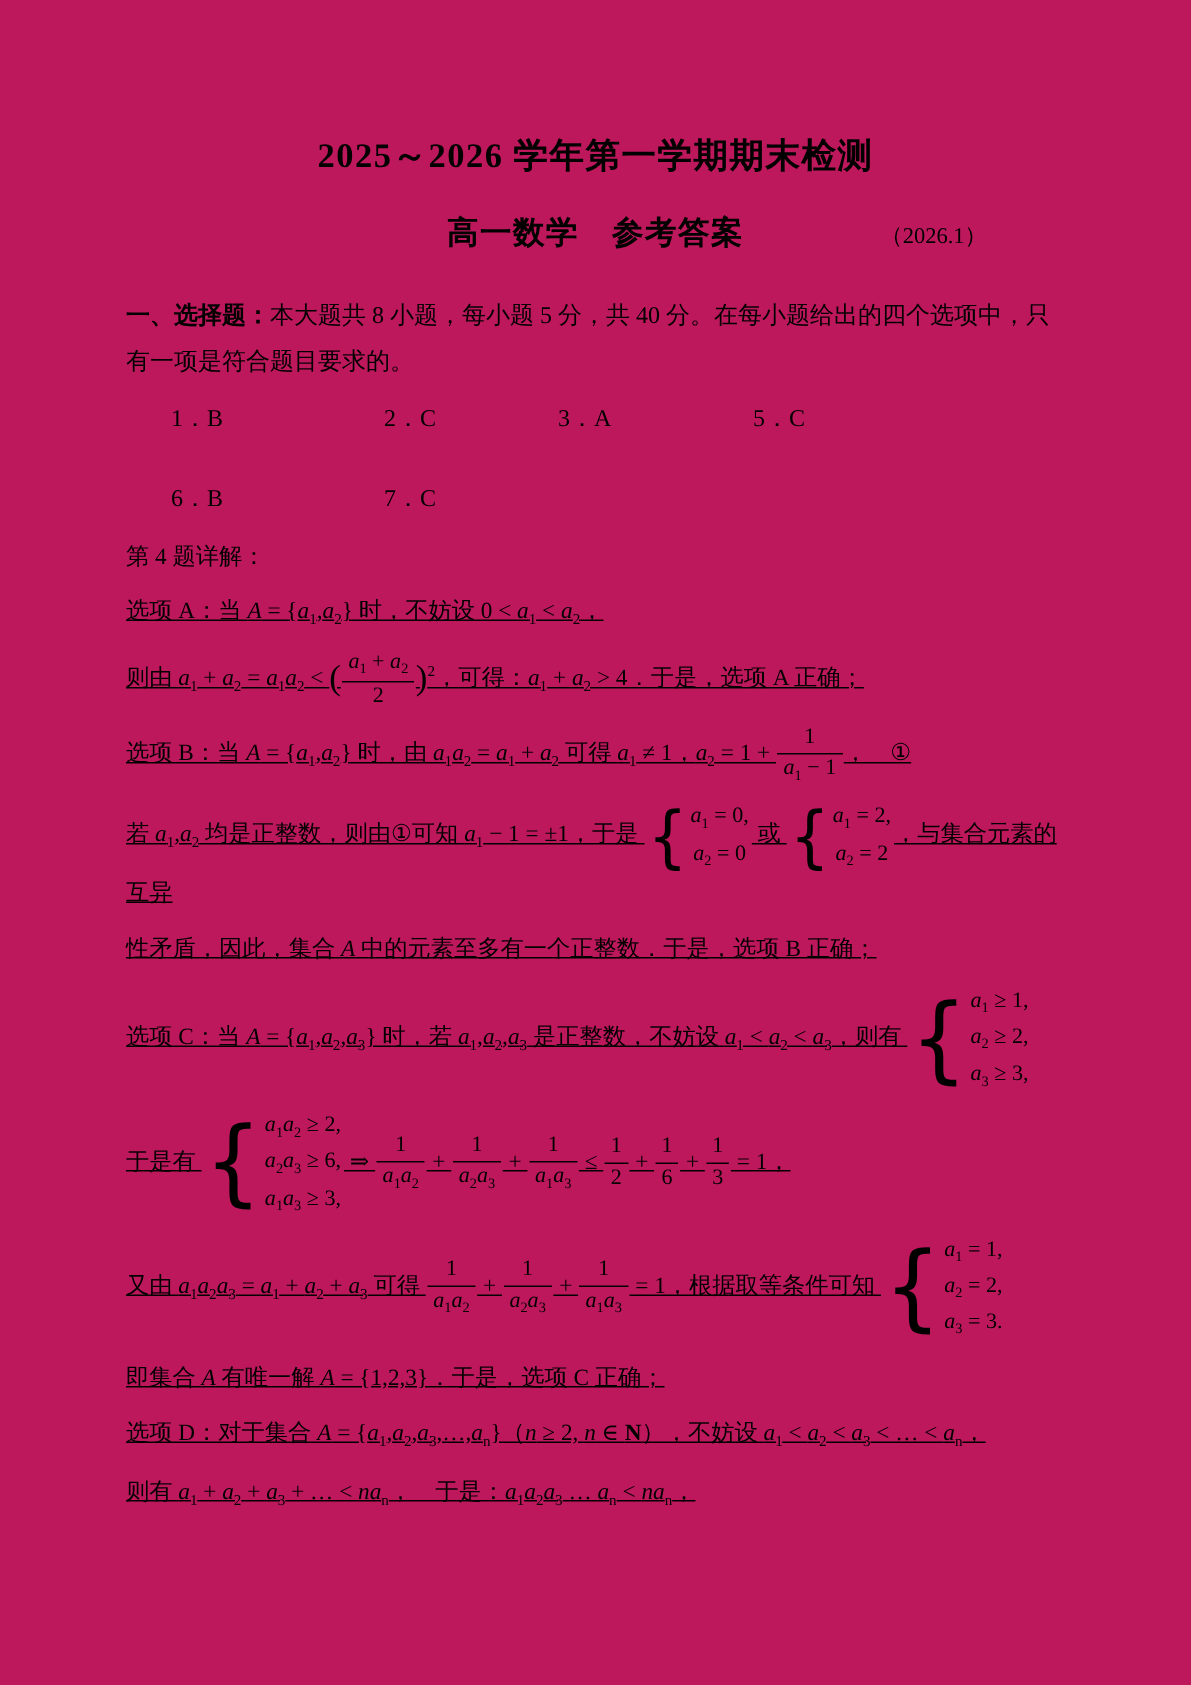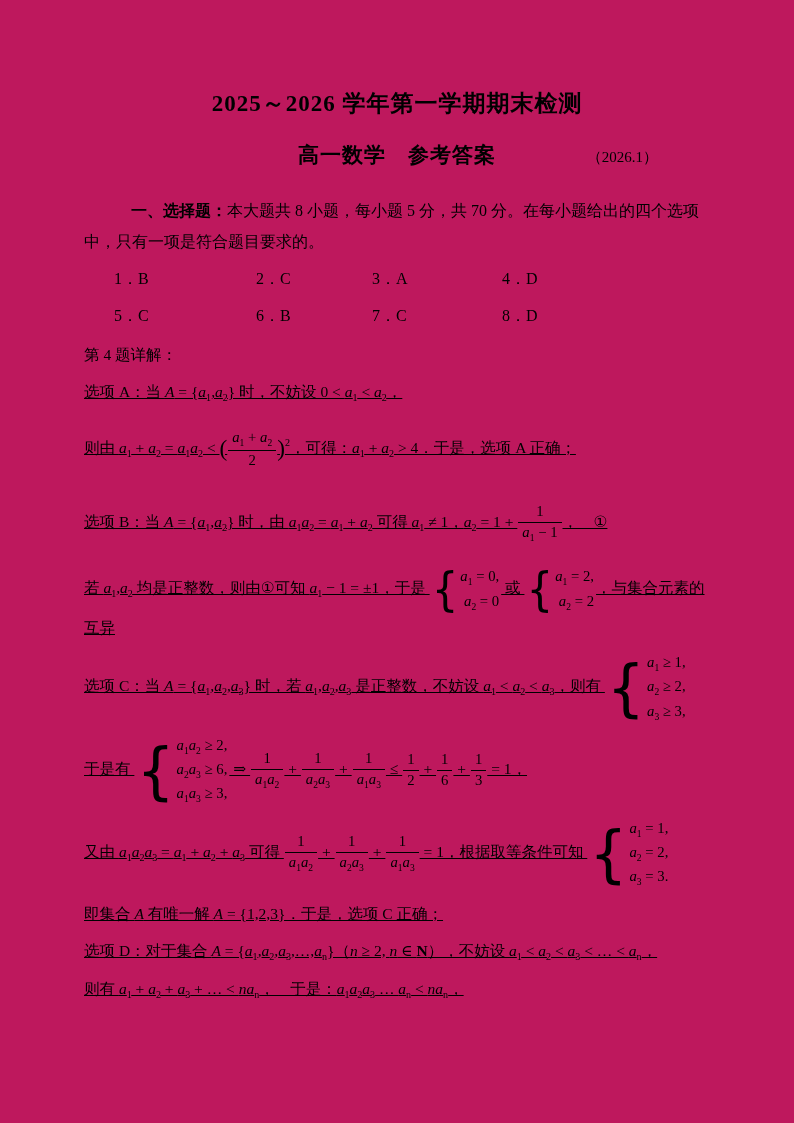--- a/index.html
+++ b/index.html
@@ -7,72 +7,70 @@
   .page {
     width: 794px; height: 1123px; background: #be185d; color: #000;
     font-family: "Liberation Serif", "DejaVu Serif", "DejaVu Sans", serif;
     position: relative; padding: 88px 84px 0; overflow: hidden;
   }
   .title { font-size: 23px; font-weight: bold; text-align: center; letter-spacing: 1px; margin-bottom: 22px; }
   .subtitle-row { position: relative; text-align: center; margin-bottom: 26px; }
   .subtitle { font-size: 21px; font-weight: bold; letter-spacing: 1px; text-align: right; }
   .subtitle-note { position: absolute; right: 52px; bottom: 2px; font-size: 15px; font-weight: normal; }
   .section-head { font-size: 16px; line-height: 1.95; margin-bottom: 12px; }
-  .section-head b { font-weight: bold; margin-left: 47px; }
-  .answers { display: grid; grid-template-columns: 142px 116px 130px auto; row-gap: 16px; padding-left: 30px; font-size: 16px; margin-bottom: 18px; }
+  .section-head b { font-weight: bold; }
+  .answers { display: grid; grid-template-columns: 142px 116px 130px auto; row-gap: 32px; padding-left: 30px; font-size: 16px; margin-bottom: 18px; }
   .answer { white-space: nowrap; }
   .detail-head { font-size: 15.5px; margin: 4px 0 12px; }
   .solution { font-size: 15.5px; text-decoration: underline; }
   .sol-line { margin: 10px 0; line-height: 1.75; }
   .sol-line i { font-style: italic; }
   sub { font-size: 0.65em; }
   sup { font-size: 0.65em; }
-  .frac { display: inline-block; vertical-align: middle; text-align: center; line-height: 1.2; font-size: 0.95em; margin: 12px 1px; }
+  .frac { display: inline-block; vertical-align: middle; text-align: center; line-height: 1.2; font-size: 0.95em; margin: 0 1px; }
   .frac .fn { display: block; border-bottom: 1px solid #000; padding: 0 4px 1px; }
   .frac .fd { display: block; padding: 1px 4px 0; }
   .bp { font-size: 1.5em; vertical-align: middle; line-height: 1; font-weight: normal; }
   .cases { display: inline-flex; align-items: center; vertical-align: middle; margin: 0 2px; }
   .cases .brace { font-family: "DejaVu Sans", sans-serif; margin-right: 2px; line-height: 1; }
   .cases.c2 .brace { font-size: 42px; transform: scaleY(1.08); }
   .cases.c3 .brace { font-size: 60px; transform: scaleY(1.05); }
-  .cases .rows { display: inline-block; text-align: right; line-height: 1.5; font-size: 0.95em; }
+  .cases .rows { display: inline-block; text-align: center; line-height: 1.5; font-size: 0.95em; }
   .cases .r { display: block; white-space: nowrap; }
   .footer { position: absolute; left: 0; right: 0; bottom: 64px; text-align: center; font-size: 14px; }
 </style>
 </head>
 <body>
 
 <div class="page">
 
   <h1 class="title">2025～2026 学年第一学期期末检测</h1>
 
   <div class="subtitle-row">
     <span class="subtitle">高一数学　参考答案</span>
     <span class="subtitle-note">（2026.1）</span>
   </div>
 
-  <p class="section-head"><b>一、选择题：</b><span>本大题共 8 小题，每小题 5 分，共 70 分。在每小题给出的四个选项中，只有一项是符合题目要求的。</span></p>
+  <p class="section-head"><b>一、选择题：</b><span>本大题共 8 小题，每小题 5 分，共 40 分。在每小题给出的四个选项中，只有一项是符合题目要求的。</span></p>
 
   <div class="answers">
 
       <div class="answer"><span>1．</span><span class="ans">B</span></div>
 
       <div class="answer"><span>2．</span><span class="ans">C</span></div>
 
       <div class="answer"><span>3．</span><span class="ans">A</span></div>
 
-      <div class="answer"><span>4．</span><span class="ans">D</span></div>
 
       <div class="answer"><span>5．</span><span class="ans">C</span></div>
 
       <div class="answer"><span>6．</span><span class="ans">B</span></div>
 
       <div class="answer"><span>7．</span><span class="ans">C</span></div>
 
-      <div class="answer"><span>8．</span><span class="ans">D</span></div>
     </div>
 
   <p class="detail-head">第 4 题详解：</p>
 
   <div class="solution">
 
       <div class="sol-line">选项 A：当 <i>A</i> = {<i>a</i><sub>1</sub>,<i>a</i><sub>2</sub>} 时，不妨设 0 &lt; <i>a</i><sub>1</sub> &lt; <i>a</i><sub>2</sub>，</div>
 
       <div class="sol-line">则由 <i>a</i><sub>1</sub> + <i>a</i><sub>2</sub> = <i>a</i><sub>1</sub><i>a</i><sub>2</sub> &lt; <span class="bp">(</span><span class="frac"><span class="fn"><i>a</i><sub>1</sub> + <i>a</i><sub>2</sub></span><span class="fd">2</span></span><span class="bp">)</span><sup>2</sup>，可得：<i>a</i><sub>1</sub> + <i>a</i><sub>2</sub> &gt; 4．于是，选项 A 正确；</div>
 
@@ -85,20 +83,21 @@
             <span class="r"><i>a</i><sub>2</sub> = 0</span>
           </span>
         </span> 或 <span class="cases c2">
           <span class="brace">{</span>
           <span class="rows">
             <span class="r"><i>a</i><sub>1</sub> = 2,</span>
             <span class="r"><i>a</i><sub>2</sub> = 2</span>
           </span>
         </span>，与集合元素的互异</div>
 
+      <div class="sol-line">性矛盾，因此，集合 <i>A</i> 中的元素至多有一个正整数．于是，选项 B 正确；</div>
 
       <div class="sol-line">选项 C：当 <i>A</i> = {<i>a</i><sub>1</sub>,<i>a</i><sub>2</sub>,<i>a</i><sub>3</sub>} 时，若 <i>a</i><sub>1</sub>,<i>a</i><sub>2</sub>,<i>a</i><sub>3</sub> 是正整数，不妨设 <i>a</i><sub>1</sub> &lt; <i>a</i><sub>2</sub> &lt; <i>a</i><sub>3</sub>，则有 <span class="cases c3">
           <span class="brace">{</span>
           <span class="rows">
             <span class="r"><i>a</i><sub>1</sub> ≥ 1,</span>
             <span class="r"><i>a</i><sub>2</sub> ≥ 2,</span>
             <span class="r"><i>a</i><sub>3</sub> ≥ 3,</span>
           </span>
         </span></div>
 

